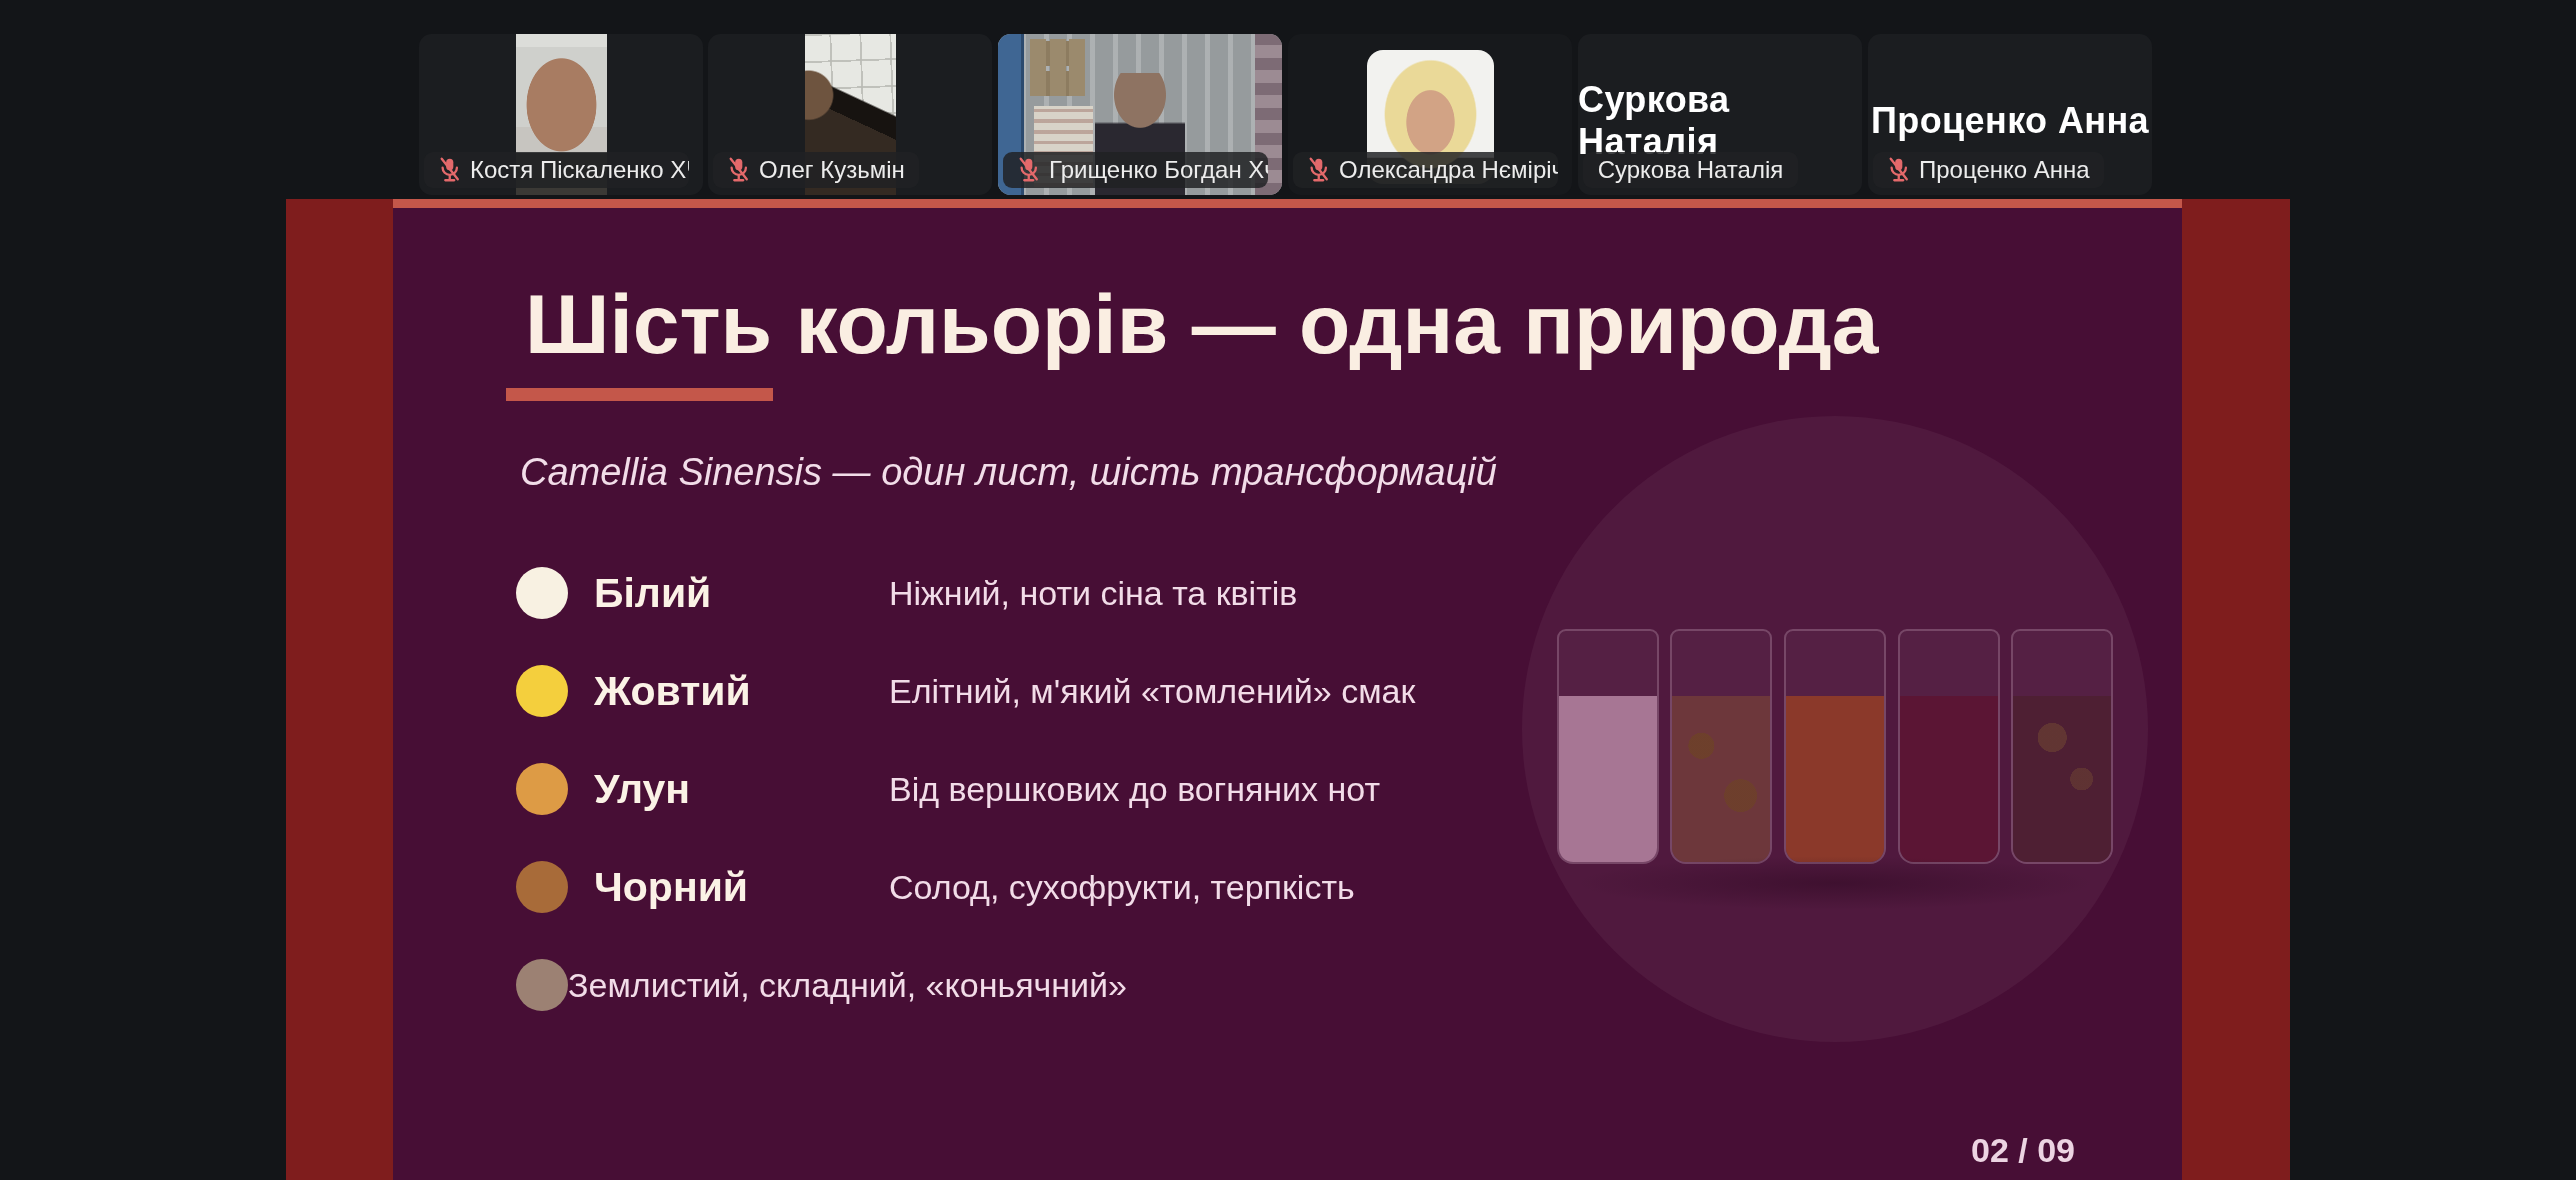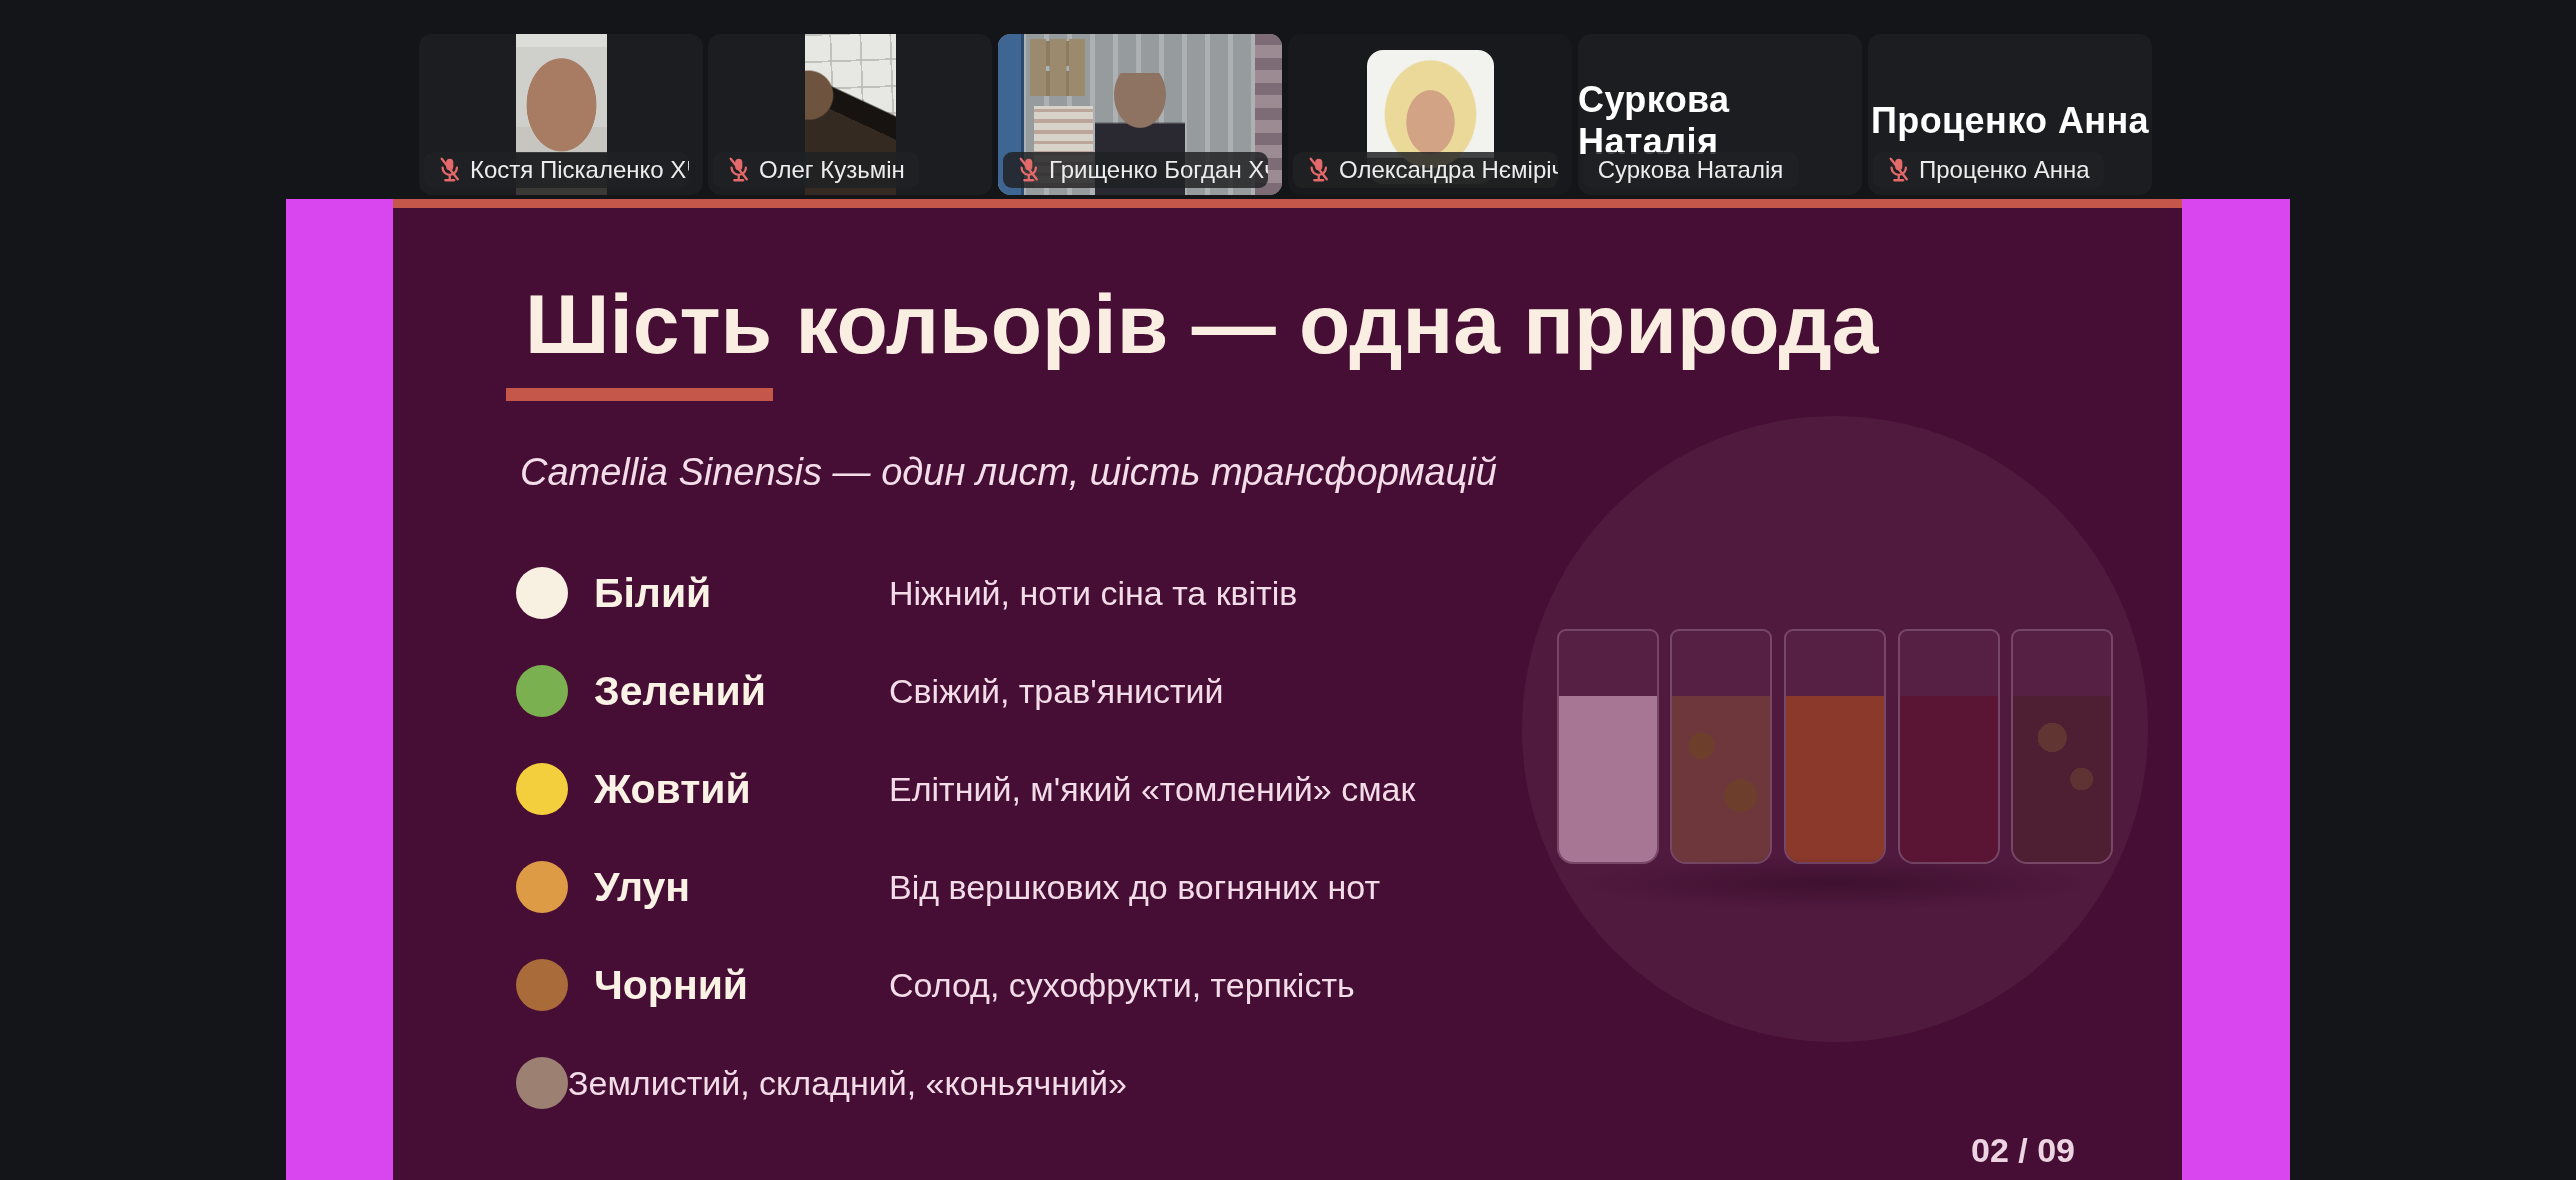--- a/index.html
+++ b/index.html
@@ -65,21 +65,21 @@
       linear-gradient(rgba(0,0,0,0) 40%, #2a2830 42%);}
   .scene4{display:flex;justify-content:center;background:#17191c;}
   .avatar4{width:127px;height:134px;margin-top:16px;border-radius:16px;
     background-color:#f2f2ef;
     background-image:
       radial-gradient(ellipse 27px 36px at 50% 54%, #d2a385 0 88%, rgba(210,163,133,0) 91%),
       radial-gradient(ellipse 50px 59px at 50% 48%, #ead998 0 90%, rgba(234,217,152,0) 93%),
       linear-gradient(rgba(0,0,0,0) 80%, #4c4a42 81%);}
 
   
-  .share{position:absolute;left:286px;top:199px;width:2004px;height:982px;background:#d946ef;}
+  .share{position:absolute;left:286px;top:199px;width:2004px;height:982px;background:#7f1d1d;}
   .slide{
     position:absolute;left:107px;top:0;width:1789px;height:982px;
     background:#470e35;border-top:9px solid #c4574a;box-sizing:content-box;
   }
 
   .deco-circle{position:absolute;left:1129px;top:208px;width:626px;height:626px;border-radius:50%;
     background:rgba(250,230,245,.05);overflow:hidden;}
   .glass-row{position:absolute;left:19.7px;right:19.7px;top:213px;height:231px;display:flex;gap:11.6px;justify-content:center;}
   .glass{position:relative;width:98px;height:100%;border:2.7px solid rgba(240,215,230,.22);
     border-radius:9px 9px 16px 16px;overflow:hidden;background:rgba(255,255,255,.03);}
@@ -240,25 +240,20 @@
       <div class="accent-underline" style="background: rgb(196, 87, 74);"></div>
       <div class="slide-subtitle">Camellia Sinensis — один лист, шість трансформацій</div>
 
       <div class="tea-list">
         <div class="tea-row">
           <div class="dot" style="background: rgb(248, 241, 226);"></div>
           <div class="tea-name">Білий</div>
           <div class="tea-desc">Ніжний, ноти сіна та квітів</div>
         </div>
         <div class="tea-row">
-          <div class="dot" style="background: rgb(122, 176, 79);"></div>
-          <div class="tea-name">Зелений</div>
-          <div class="tea-desc">Свіжий, трав'янистий</div>
-        </div>
-        <div class="tea-row">
           <div class="dot" style="background: rgb(244, 207, 61);"></div>
           <div class="tea-name">Жовтий</div>
           <div class="tea-desc">Елітний, м'який «томлений» смак</div>
         </div>
         <div class="tea-row">
           <div class="dot" style="background: rgb(221, 155, 69);"></div>
           <div class="tea-name">Улун</div>
           <div class="tea-desc">Від вершкових до вогняних нот</div>
         </div>
         <div class="tea-row">

